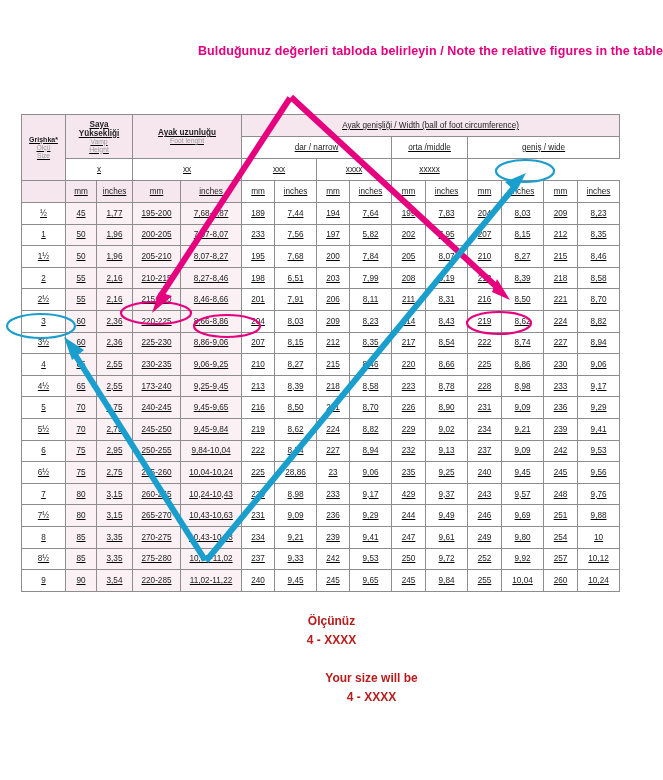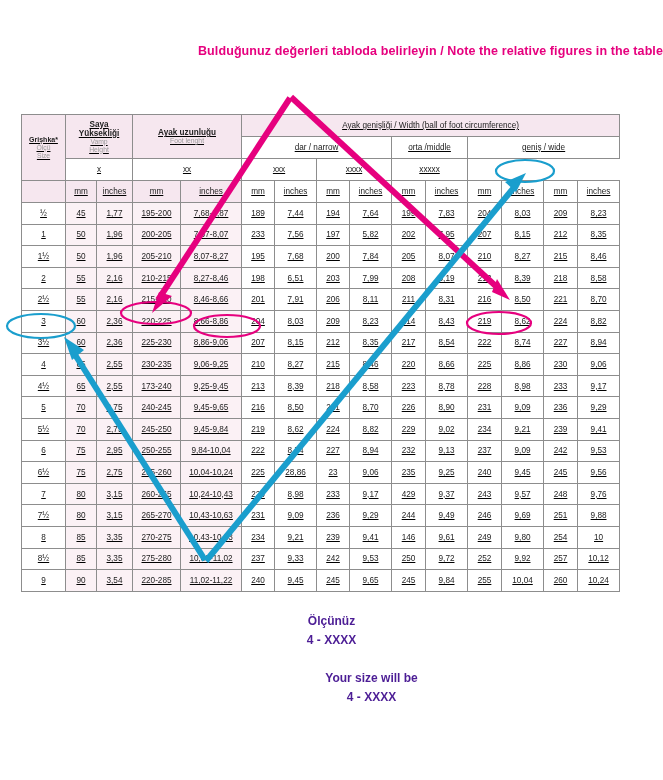--- a/index.html
+++ b/index.html
@@ -114,21 +114,21 @@
   col.c11 { width: 34px; }
   col.c12 { width: 42px; }
   col.c13 { width: 34px; }
   col.c14 { width: 42px; }
 
   .footer-block {
     position: absolute;
     left: 0;
     width: 663px;
     text-align: center;
-    color: #4c1d95;
+    color: #b91c1c;
     font-weight: bold;
     font-size: 12px;
     line-height: 1.6;
   }
   #footer-tr { top: 612px; }
   #footer-en { top: 669px; padding-left: 40px; }
 
   svg.overlay {
     position: absolute;
     top: 0;
@@ -473,21 +473,21 @@
           <tr class="body-row">
             <td class="sizecol">8</td>
             <td class="c-pink">85</td>
             <td class="c-pink">3,35</td>
             <td class="c-pink">270-275</td>
             <td class="c-pink">10,43-10,83</td>
             <td class="c-white">234</td>
             <td class="c-white">9,21</td>
             <td class="c-white">239</td>
             <td class="c-white">9,41</td>
-            <td class="c-white">146</td>
+            <td class="c-white">247</td>
             <td class="c-white">9,61</td>
             <td class="c-white">249</td>
             <td class="c-white">9,80</td>
             <td class="c-white">254</td>
             <td class="c-white">10</td>
           </tr>
           <tr class="body-row">
             <td class="sizecol">8½</td>
             <td class="c-pink">85</td>
             <td class="c-pink">3,35</td>

